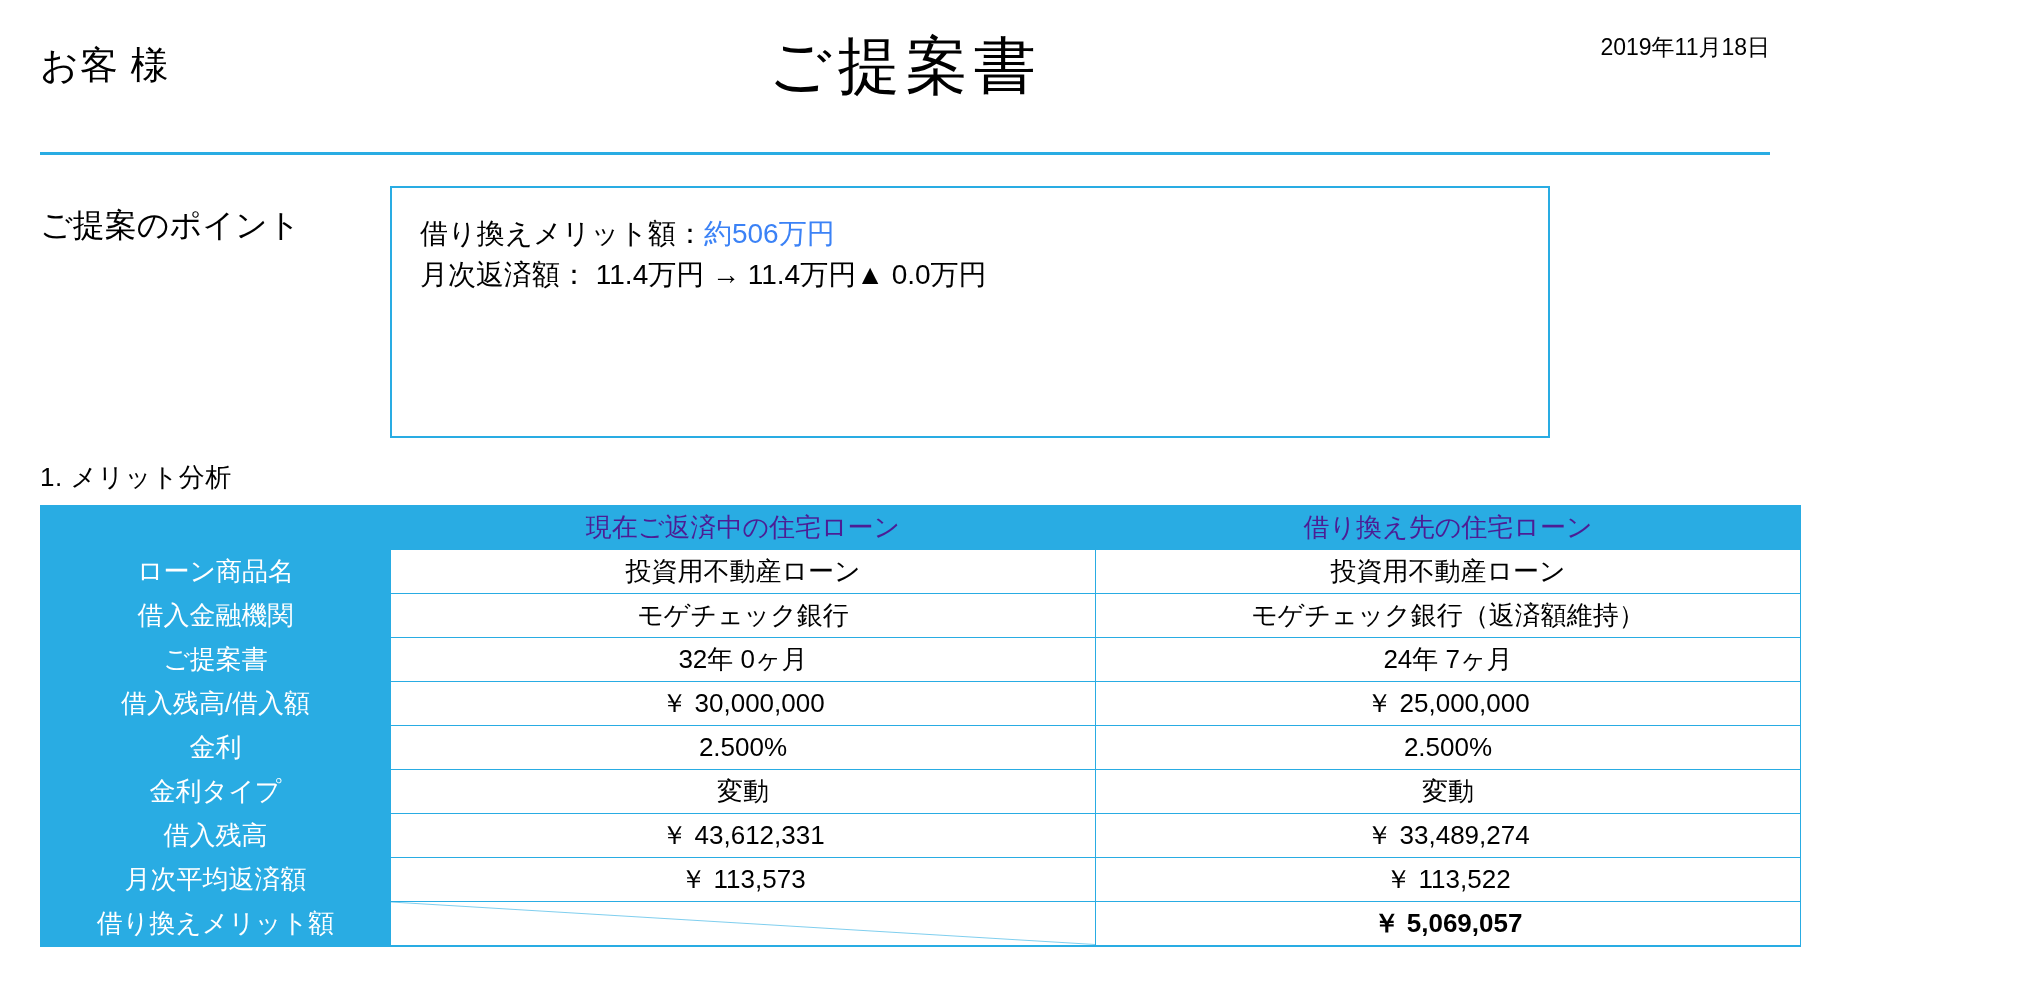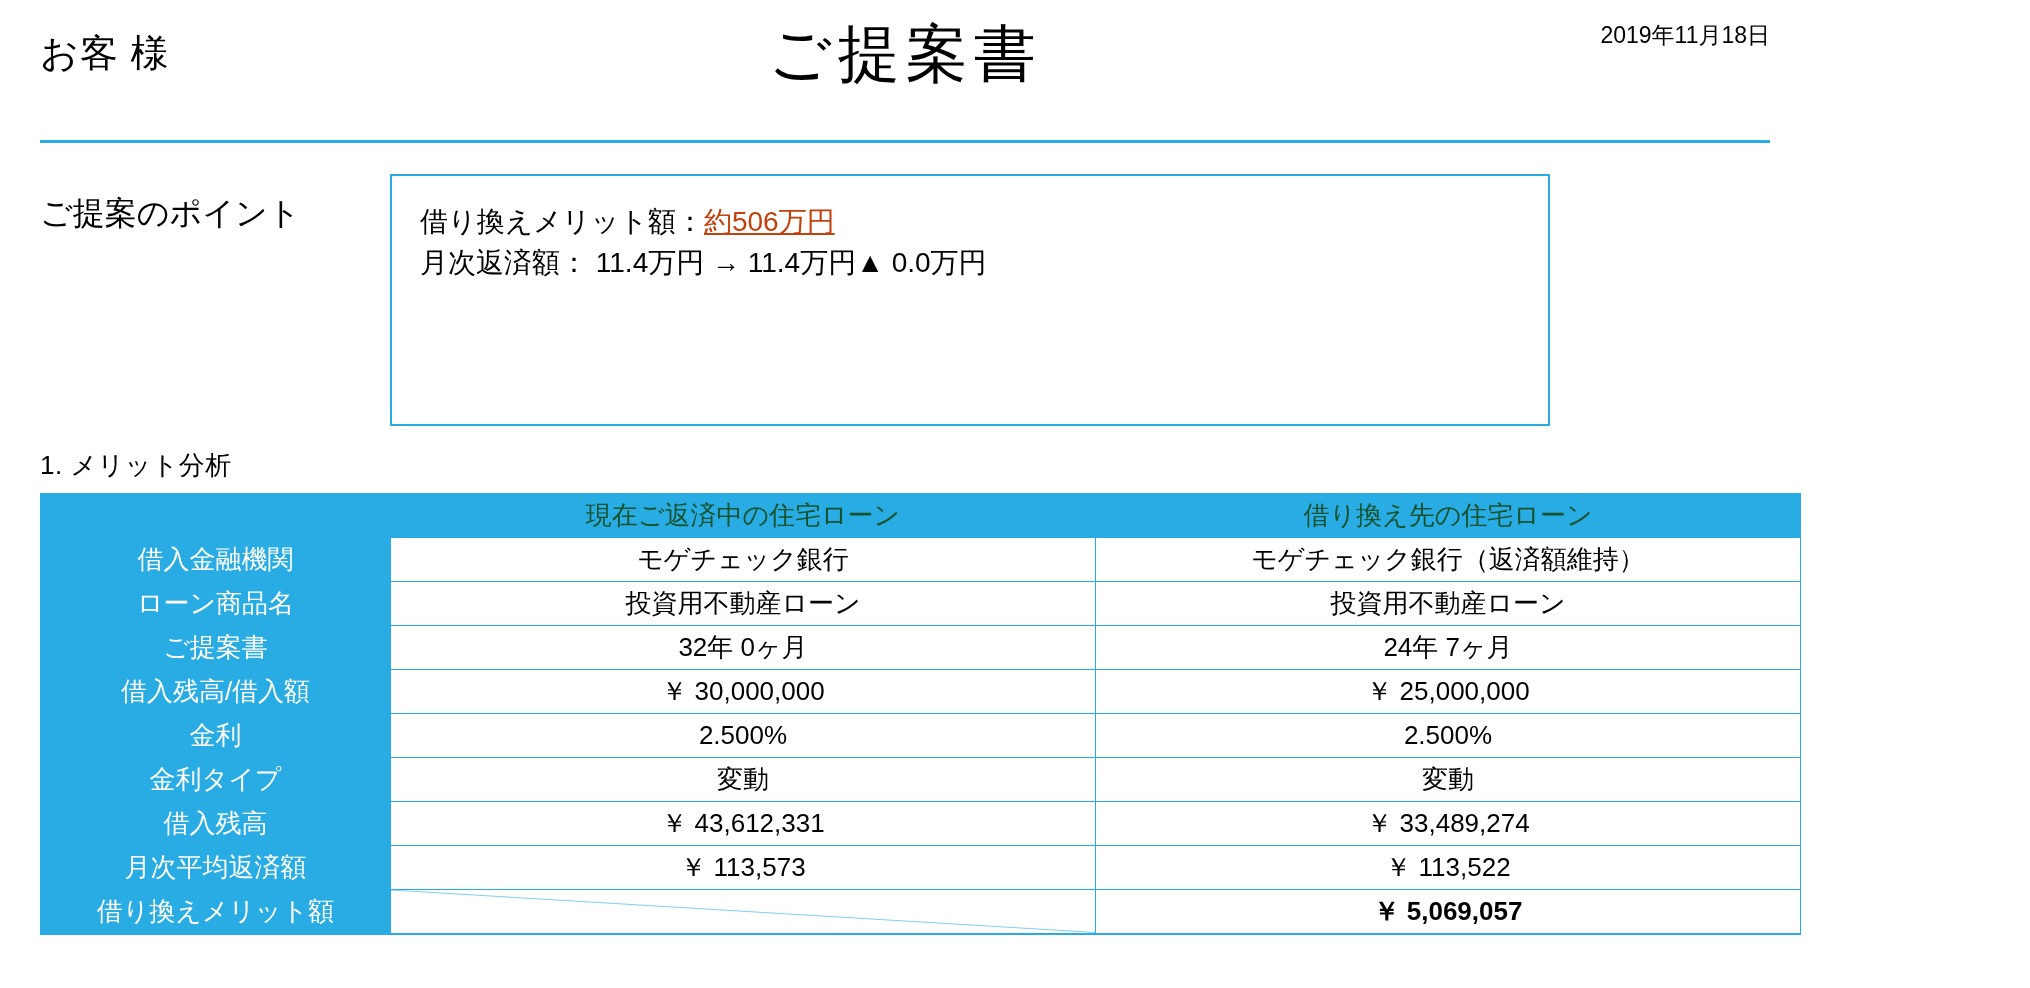--- a/index.html
+++ b/index.html
@@ -12,21 +12,21 @@
     height: 988px;
     font-family: "Liberation Sans", sans-serif;
     color: #000000;
     overflow: hidden;
   }
   .page {
     position: relative;
     width: 1810px;
     height: 988px;
     box-sizing: border-box;
-    padding: 0 40px;
+    padding: 12px 40px;
   }
 
   
   .header {
     position: relative;
     height: 120px;
   }
   .customer-name {
     position: absolute;
     left: 0;
@@ -83,22 +83,21 @@
     border: 2px solid #29ace3;
     box-sizing: border-box;
     padding: 26px 28px 0 28px;
   }
   .point-line {
     font-size: 28px;
     line-height: 1.45;
     white-space: nowrap;
   }
   .merit-link {
-    color: #c2410c;
-    text-decoration: underline;
+    color: #3b82f6;
     margin-top: 44px;
   }
 
   
   .section-heading {
     font-size: 26px;
     margin: 14px 0 10px 0;
     letter-spacing: 0.5px;
   }
 
@@ -122,21 +121,21 @@
     box-sizing: border-box;
     white-space: nowrap;
     overflow: hidden;
   }
   th.head-blank {
     background: #29ace3;
     border-color: #29ace3;
   }
   th.head-col {
     background: #29ace3;
-    color: #14532d;
+    color: #4c1d95;
     font-weight: normal;
     border-color: #29ace3;
     height: 48px;
   }
   td.row-label {
     background: #29ace3;
     color: #ffffff;
     text-align: left;
     padding-left: 14px;
     border-color: #29ace3;
@@ -192,28 +191,28 @@
     </colgroup>
     <thead>
       <tr>
         <th class="head-blank"></th>
         <th class="head-col">現在ご返済中の住宅ローン</th>
         <th class="head-col">借り換え先の住宅ローン</th>
       </tr>
     </thead>
     <tbody>
       <tr>
+        <td class="row-label">ローン商品名</td>
+        <td class="cell">投資用不動産ローン</td>
+        <td class="cell">投資用不動産ローン</td>
+      </tr>
+      <tr>
         <td class="row-label">借入金融機関</td>
         <td class="cell">モゲチェック銀行</td>
         <td class="cell">モゲチェック銀行（返済額維持）</td>
-      </tr>
-      <tr>
-        <td class="row-label">ローン商品名</td>
-        <td class="cell">投資用不動産ローン</td>
-        <td class="cell">投資用不動産ローン</td>
       </tr>
       <tr>
         <td class="row-label">ご提案書</td>
         <td class="cell">32年 0ヶ月</td>
         <td class="cell">24年 7ヶ月</td>
       </tr>
       <tr>
         <td class="row-label">借入残高/借入額</td>
         <td class="cell">￥ 30,000,000</td>
         <td class="cell">￥ 25,000,000</td>

